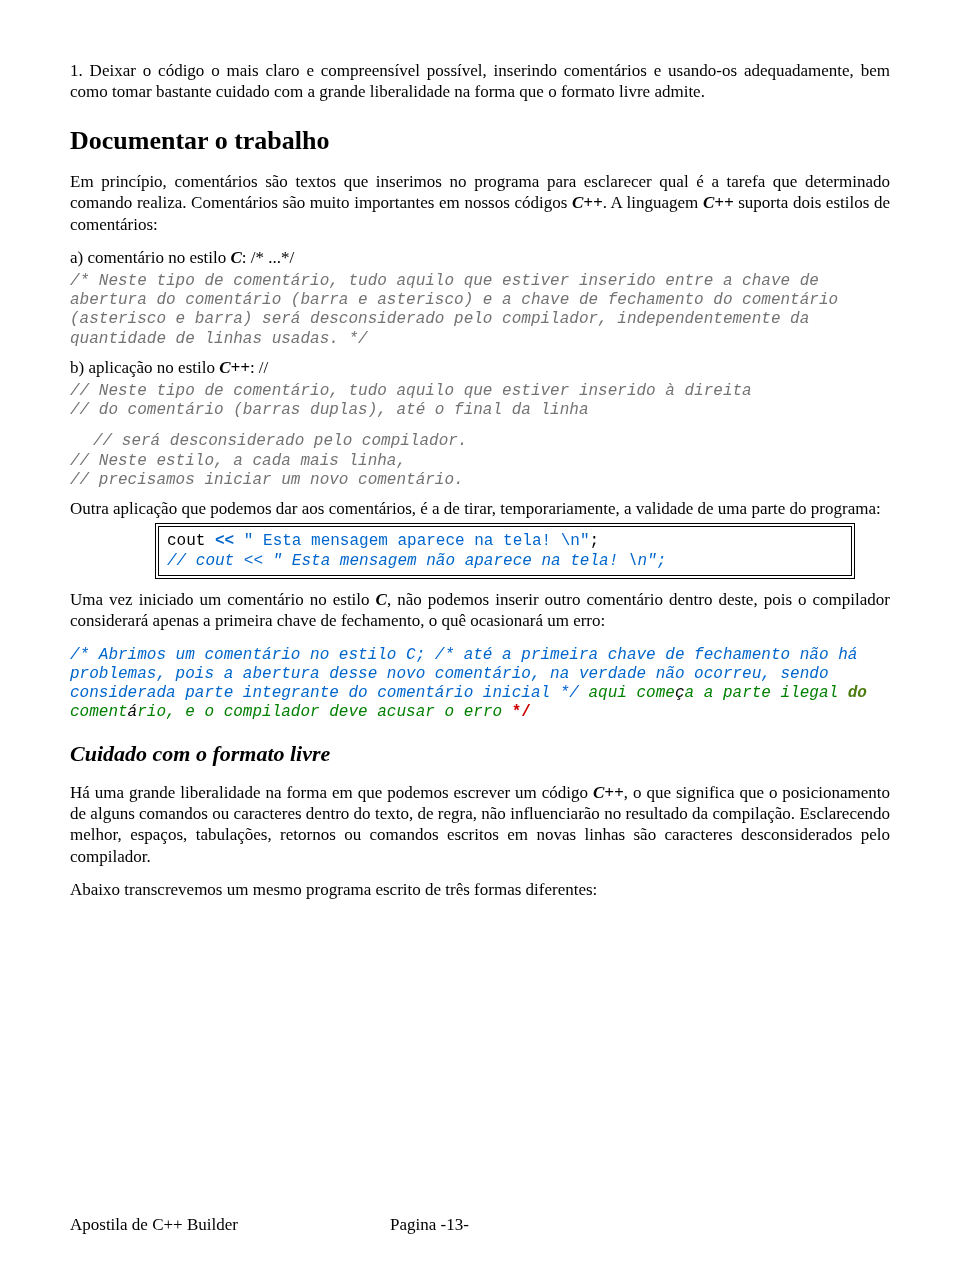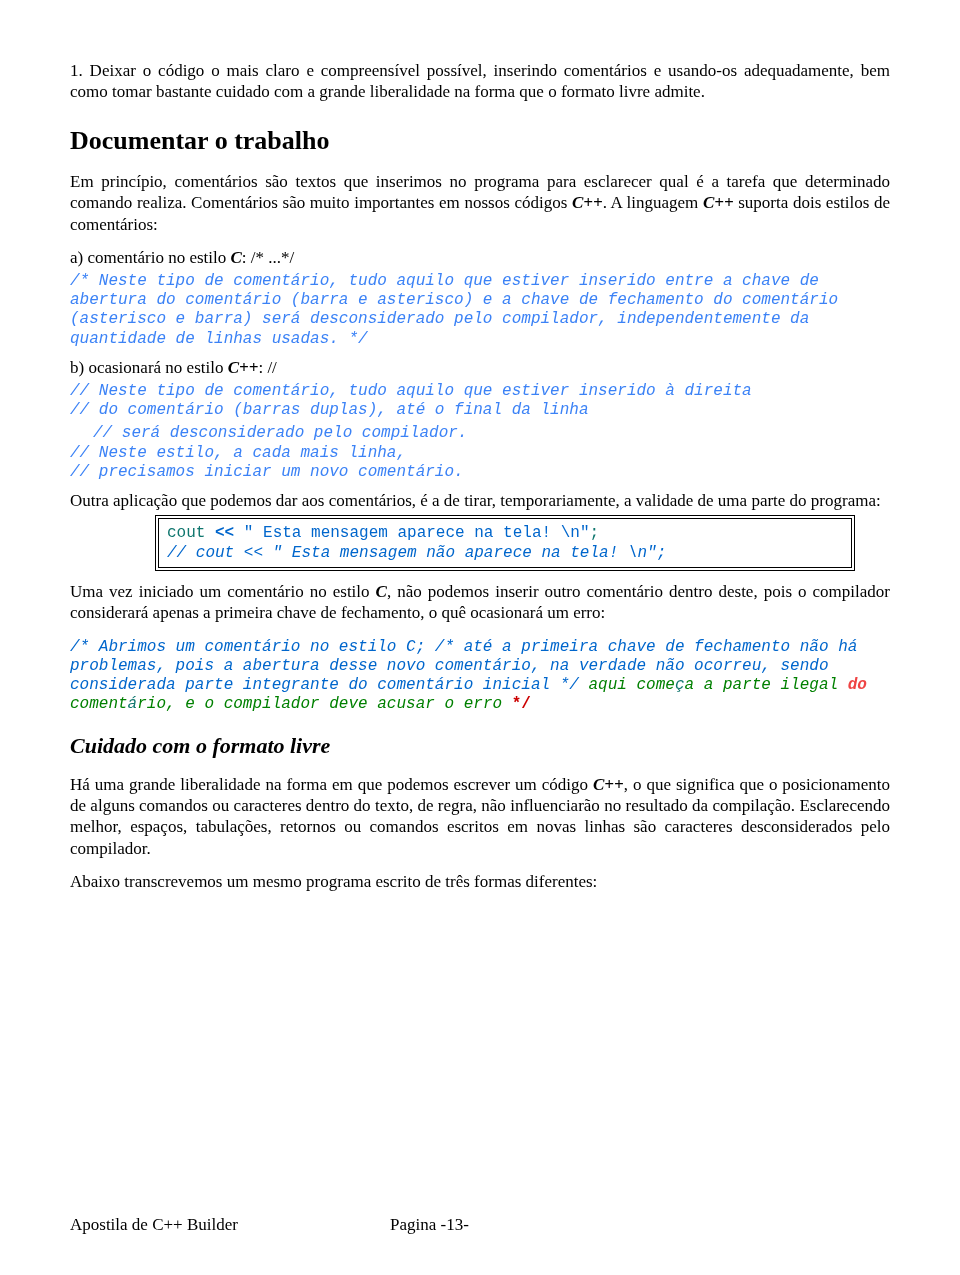--- a/index.html
+++ b/index.html
@@ -19,42 +19,42 @@
   .section-title {
     font-family: Garamond, Georgia, "Times New Roman", serif;
     font-size: 26px;
     font-weight: bold;
     text-align: left;
     margin: 22px 0 14px 0;
   }
   .bolditalic { font-style: italic; font-weight: bold; }
   .code-comment {
     font-family: "Courier New", Courier, monospace;
-    color: #3b82f6;
+    color: #737373;
     font-style: italic;
     font-size: 16px;
     line-height: 1.2;
     white-space: pre-wrap;
     margin: 0 0 6px 0;
   }
   .codebox {
     border: 4px double #000;
     margin: 4px 0 10px 85px;
     padding: 4px 8px;
     width: 700px;
     box-sizing: border-box;
     font-family: "Courier New", Courier, monospace;
     font-size: 16px;
     line-height: 1.25;
   }
-  .kw-black { color: #0f766e; font-style: normal; }
+  .kw-black { color: #000000; font-style: normal; }
   .kw-bold-blue { color: #0066cc; font-weight: bold; font-style: normal; }
   .str-blue { color: #0066cc; font-style: normal; }
   .blue-italic { color: #0066cc; font-style: italic; }
-  .blue-bold-italic { color:#ef4444; font-weight:bold; font-style: italic; }
+  .blue-bold-italic { color:#4d7c0f; font-weight:bold; font-style: italic; }
   .green-italic { color:#008000; font-style: italic; }
   .red-bold { color: #cc0000; font-weight: bold; font-style: normal; }
   .big-title {
     font-family: "Times New Roman", Times, serif;
     font-size: 22px;
     font-style: italic;
     font-weight: bold;
     margin: 18px 0 14px 0;
   }
   .nested-code {
@@ -85,24 +85,24 @@
 <p class="para">
   <span>Em princípio, comentários são textos que inserimos no programa para esclarecer qual é a tarefa que determinado comando realiza. Comentários são muito importantes em nossos códigos </span><span class="bolditalic">C++</span><span>. A linguagem </span><span class="bolditalic">C++</span><span> suporta dois estilos de comentários:</span>
 </p>
 
 <p class="para" style="margin-top:12px;">
   <span>a) comentário no estilo </span><span class="bolditalic">C</span><span>: /* ...*/</span>
 </p>
 <div class="code-comment">/* Neste tipo de comentário, tudo aquilo que estiver inserido entre a chave de abertura do comentário (barra e asterisco) e a chave de fechamento do comentário (asterisco e barra) será desconsiderado pelo compilador, independentemente da quantidade de linhas usadas. */</div>
 
 <p class="para" style="margin-top:8px;">
-  <span>b) ocasionará no estilo </span><span class="bolditalic">C++</span><span>: //</span>
+  <span>b) aplicação no estilo </span><span class="bolditalic">C++</span><span>: //</span>
 </p>
 <div class="code-comment" style="margin-bottom:0;">// Neste tipo de comentário, tudo aquilo que estiver inserido à direita</div>
-<div class="code-comment" style="margin-bottom:4px;">// do comentário (barras duplas), até o final da linha</div>
+<div class="code-comment" style="margin-bottom:12px;">// do comentário (barras duplas), até o final da linha</div>
 <div class="code-comment" style="margin-bottom:0;margin-left:23px;">// será desconsiderado pelo compilador.</div>
 <div class="code-comment" style="margin-bottom:0;">// Neste estilo, a cada mais linha,</div>
 <div class="code-comment">// precisamos iniciar um novo comentário.</div>
 
 <p class="para" style="margin-top:8px;">Outra aplicação que podemos dar aos comentários, é a de tirar, temporariamente, a validade de uma parte do programa:</p>
 
 <div class="codebox">
   <div>
     <span class="kw-black">cout </span><span class="kw-bold-blue">&lt;&lt; </span><span class="str-blue">" Esta mensagem aparece na tela! \n"</span><span class="kw-black">;</span>
   </div>

